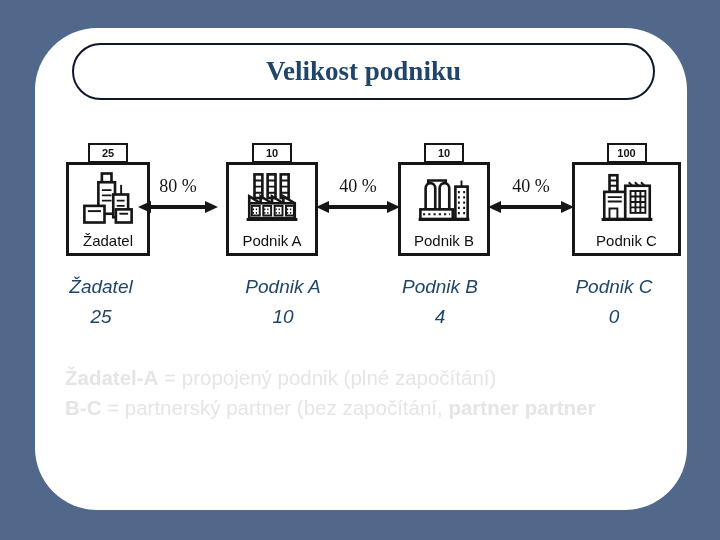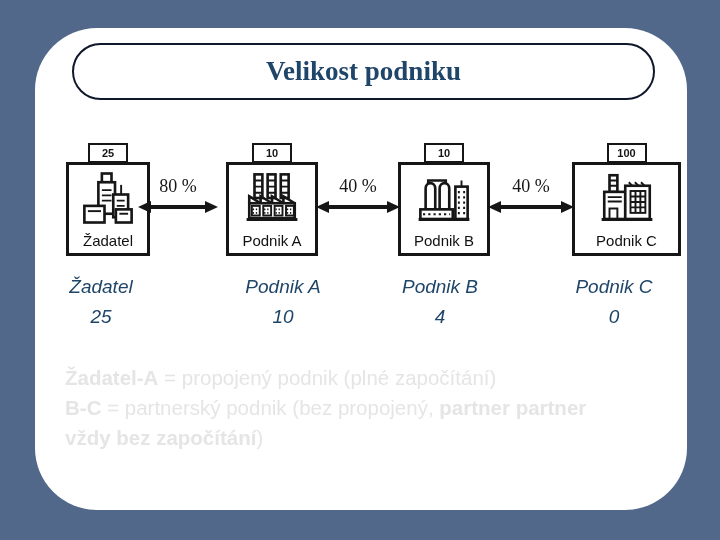--- a/index.html
+++ b/index.html
@@ -183,16 +183,15 @@
     <div class="rname">Podnik B</div>
     <div class="rval">4</div>
   </div>
   <div class="result" style="left:534px">
     <div class="rname">Podnik C</div>
     <div class="rval">0</div>
   </div>
 
   <div class="notes">
       <div class="note-line"><span class="b">Žadatel-A</span><span> = propojený podnik (plné započítání)</span></div>
-      <div class="note-line"><span class="b">B-C</span><span> = partnerský podnik (bez propojený, </span><span class="b">partner partner</span></div>
-      <div class="note-line"><span class="b">vždy bez započítání</span><span>)</span></div>
+      <div class="note-line"><span class="b">B-C</span><span> = partnerský partner (bez započítání, </span><span class="b">partner partner</span></div>
     </div>
 </div>
 
 </body></html>

